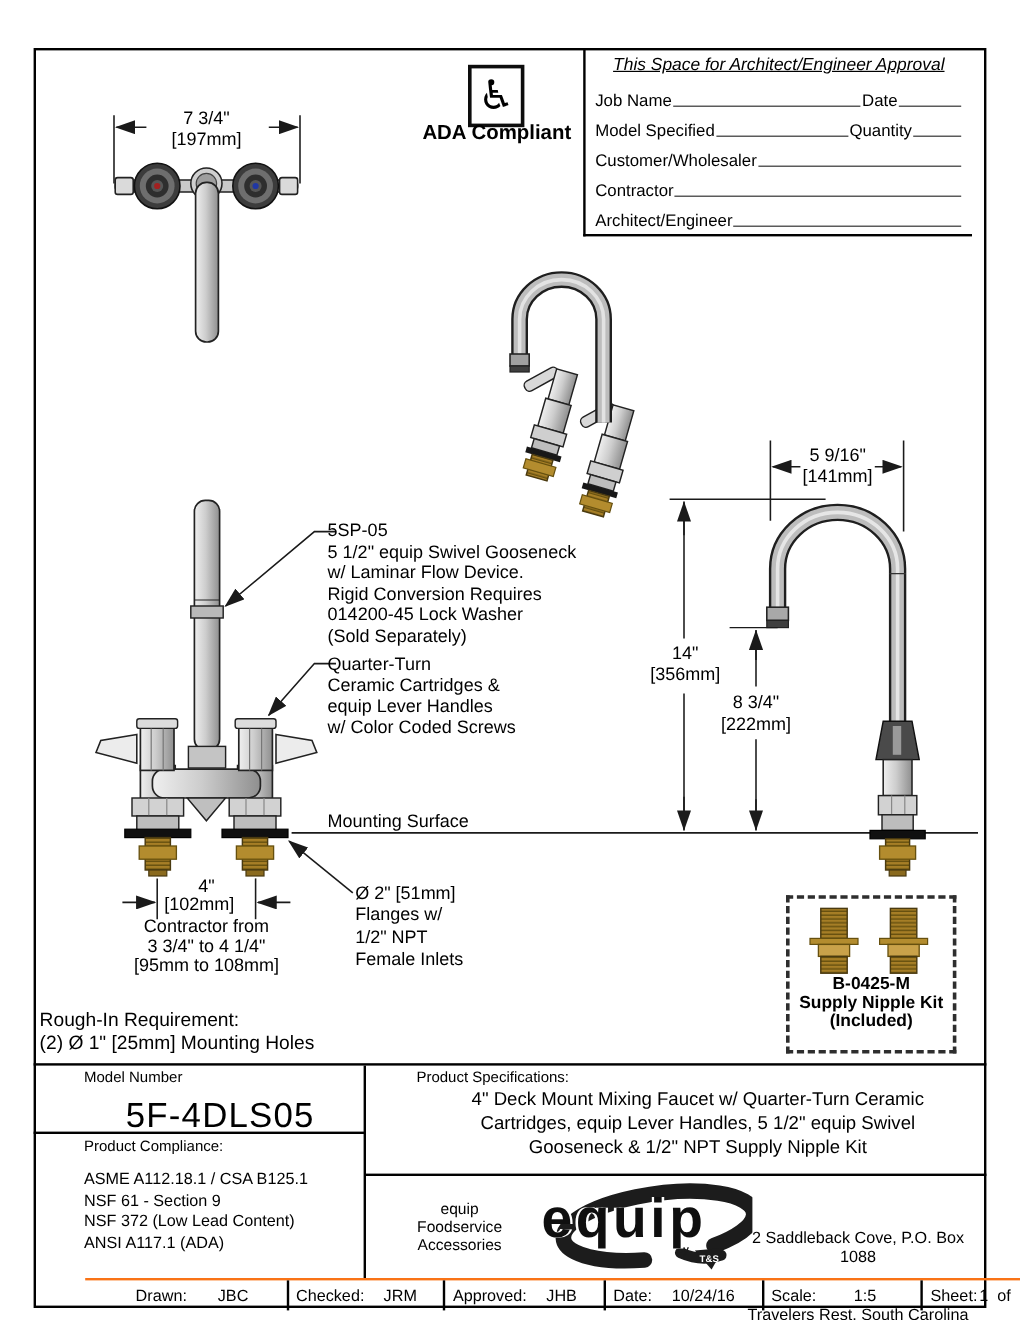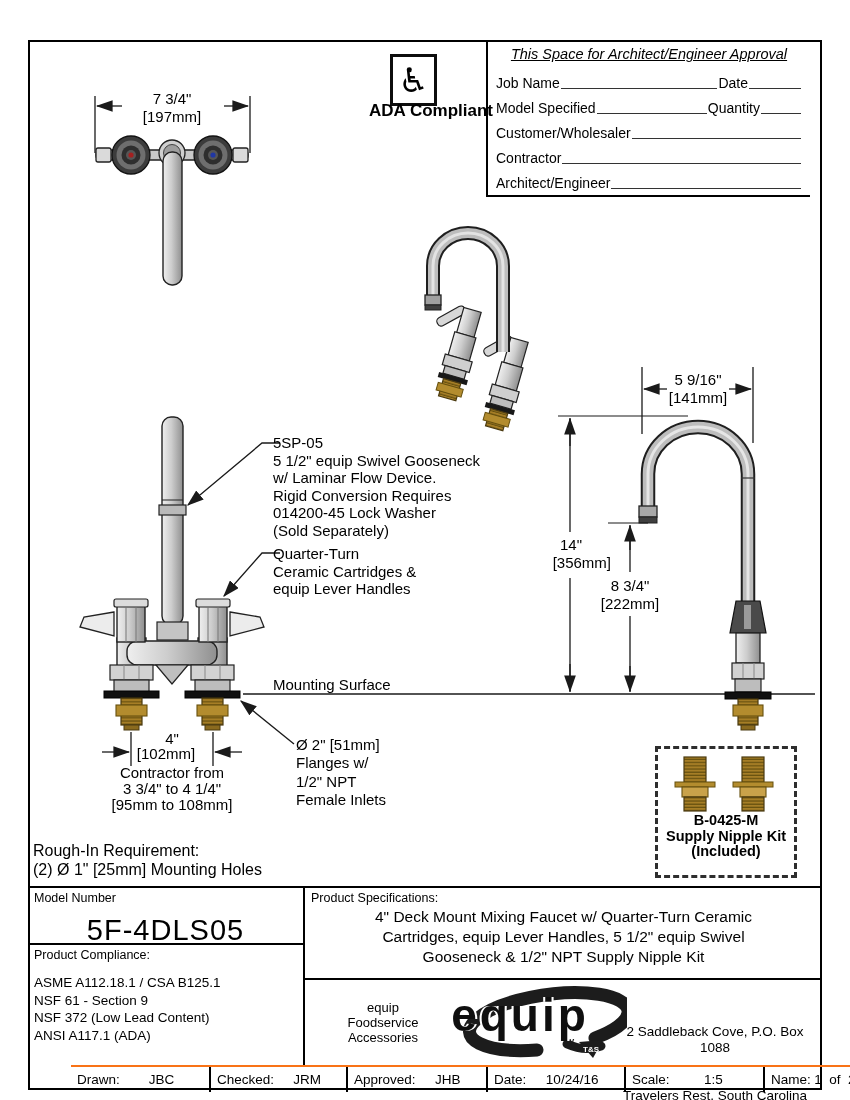--- a/index.html
+++ b/index.html
@@ -12,34 +12,34 @@
   .approval{left:486px;top:40px;width:324px;height:157px;border-left:2px solid #000;border-bottom:2px solid #000;
             box-sizing:border-box;padding:6px 8px 2px 8px;display:flex;flex-direction:column;}
   .approval-title{font-style:italic;text-decoration:underline;text-align:center;font-size:14.5px;margin-bottom:4px;}
   .ap-row{display:flex;align-items:flex-end;font-size:14px;height:25px;}
   .ap-fill{flex:1;border-bottom:1.4px solid #333;margin:0 1px 2px 1px;height:14px;}
   .ap-fill2{width:52px;border-bottom:1.4px solid #333;margin:0 1px 2px 1px;height:14px;}
 
   
   .ada-box{left:390px;top:54px;width:47px;height:52px;border:3px solid #0d0d0d;box-sizing:border-box;
            display:flex;align-items:center;justify-content:center;font-size:34px;line-height:1;}
-  .ada-label{left:335px;top:101px;width:158px;text-align:right;font-size:17px;font-weight:600;}
+  .ada-label{left:335px;top:101px;width:158px;text-align:center;font-size:17px;font-weight:600;}
 
   
   .dim{position:absolute;font-size:15px;text-align:center;line-height:17px;}
   .callout{position:absolute;font-size:15px;line-height:17.6px;text-align:left;}
   .rough{left:33px;top:842px;font-size:16px;line-height:18.5px;}
 
   
   .kit-box{left:655px;top:746px;width:142px;height:132px;border:3px dashed #2e2e2e;box-sizing:border-box;text-align:center;}
   .kit-text{margin-top:64px;font-size:14.5px;line-height:15.5px;font-weight:bold;}
 
   
   .tb{left:28px;top:886px;width:794px;height:204px;border-top:2px solid #000;box-sizing:border-box;}
-  .tb .cell{position:absolute;box-sizing:border-box;}
+  .tb .cell{position:absolute;box-sizing:border-box;padding-left:36px;}
   .tb-label{font-size:12.5px;padding:3px 0 0 6px;}
   .model-cell{left:0;top:0;width:277px;height:57px;border-right:2px solid #000;border-bottom:2px solid #000;}
   .model-num{text-align:center;font-size:29px;letter-spacing:1px;margin-top:9px;}
   .comp-cell{left:0;top:57px;width:277px;height:120px;border-right:2px solid #000;}
   .comp-lines{font-size:13.5px;line-height:17.5px;padding:12px 0 0 6px;}
   .spec-cell{left:277px;top:0;width:517px;height:92px;border-bottom:2px solid #000;}
   .spec-lines{font-size:15.5px;line-height:20px;text-align:center;margin-top:2px;}
   .logo-cell{left:277px;top:92px;width:517px;height:85px;}
   .tagline{position:absolute;left:28px;top:20px;width:100px;text-align:center;font-size:13px;line-height:15px;}
   .logo-word{position:absolute;left:125px;top:8px;width:180px;text-align:center;font-size:46px;font-weight:bold;
@@ -285,21 +285,21 @@
     </g>
   </svg>
 
   <div class="dim abs" style="left:112px;top:90px;width:120px;">7 3/4"</div>
   <div class="dim abs" style="left:112px;top:108px;width:120px;">[197mm]</div>
 
   <div class="dim abs" style="left:637px;top:371px;width:122px;">5 9/16"</div>
   <div class="dim abs" style="left:637px;top:389px;width:122px;">[141mm]</div>
 
   <div class="dim abs" style="left:546px;top:536px;width:50px;">14"</div>
-  <div class="dim abs" style="left:531px;top:554px;width:80px;text-align:right;">[356mm]</div>
+  <div class="dim abs" style="left:531px;top:554px;width:80px;">[356mm]</div>
 
   <div class="dim abs" style="left:600px;top:577px;width:60px;">8 3/4"</div>
   <div class="dim abs" style="left:594px;top:595px;width:72px;">[222mm]</div>
 
   <div class="dim abs" style="left:142px;top:730px;width:60px;">4"</div>
   <div class="dim abs" style="left:132px;top:745px;width:68px;">[102mm]</div>
   <div class="dim abs" style="left:92px;top:765px;width:160px;line-height:16px;">
     <div>Contractor from</div>
     <div>3 3/4" to 4 1/4"</div>
     <div>[95mm to 108mm]</div>
@@ -311,20 +311,21 @@
     <div>w/ Laminar Flow Device.</div>
     <div>Rigid Conversion Requires</div>
     <div>014200-45 Lock Washer</div>
     <div>(Sold Separately)</div>
   </div>
 
   <div class="callout abs" style="left:273px;top:545px;width:215px;">
     <div>Quarter-Turn</div>
     <div>Ceramic Cartridges &amp;</div>
     <div>equip Lever Handles</div>
+    <div>w/ Color Coded Screws</div>
   </div>
 
   <div class="callout abs" style="left:273px;top:676px;text-align:center;">Mounting Surface</div>
 
   <div class="callout abs" style="left:296px;top:736px;width:140px;line-height:18.4px;">
     <div>Ø 2" [51mm]</div>
     <div>Flanges w/</div>
     <div>1/2" NPT</div>
     <div>Female Inlets</div>
   </div>
@@ -392,19 +393,19 @@
       </div>
       <div class="fcell" style="width:138px;">
         <span>Date:</span>
         <span class="val">10/24/16</span>
       </div>
       <div class="fcell" style="width:139px;">
         <span>Scale:</span>
         <span class="val">1:5</span>
       </div>
       <div class="fcell" style="width:100px;">
-        <span>Name:</span>
+        <span>Sheet:</span>
         <span class="val">1  of  2</span>
       </div>
     </div>
   </div>
 
 </div>
 
 </body></html>

